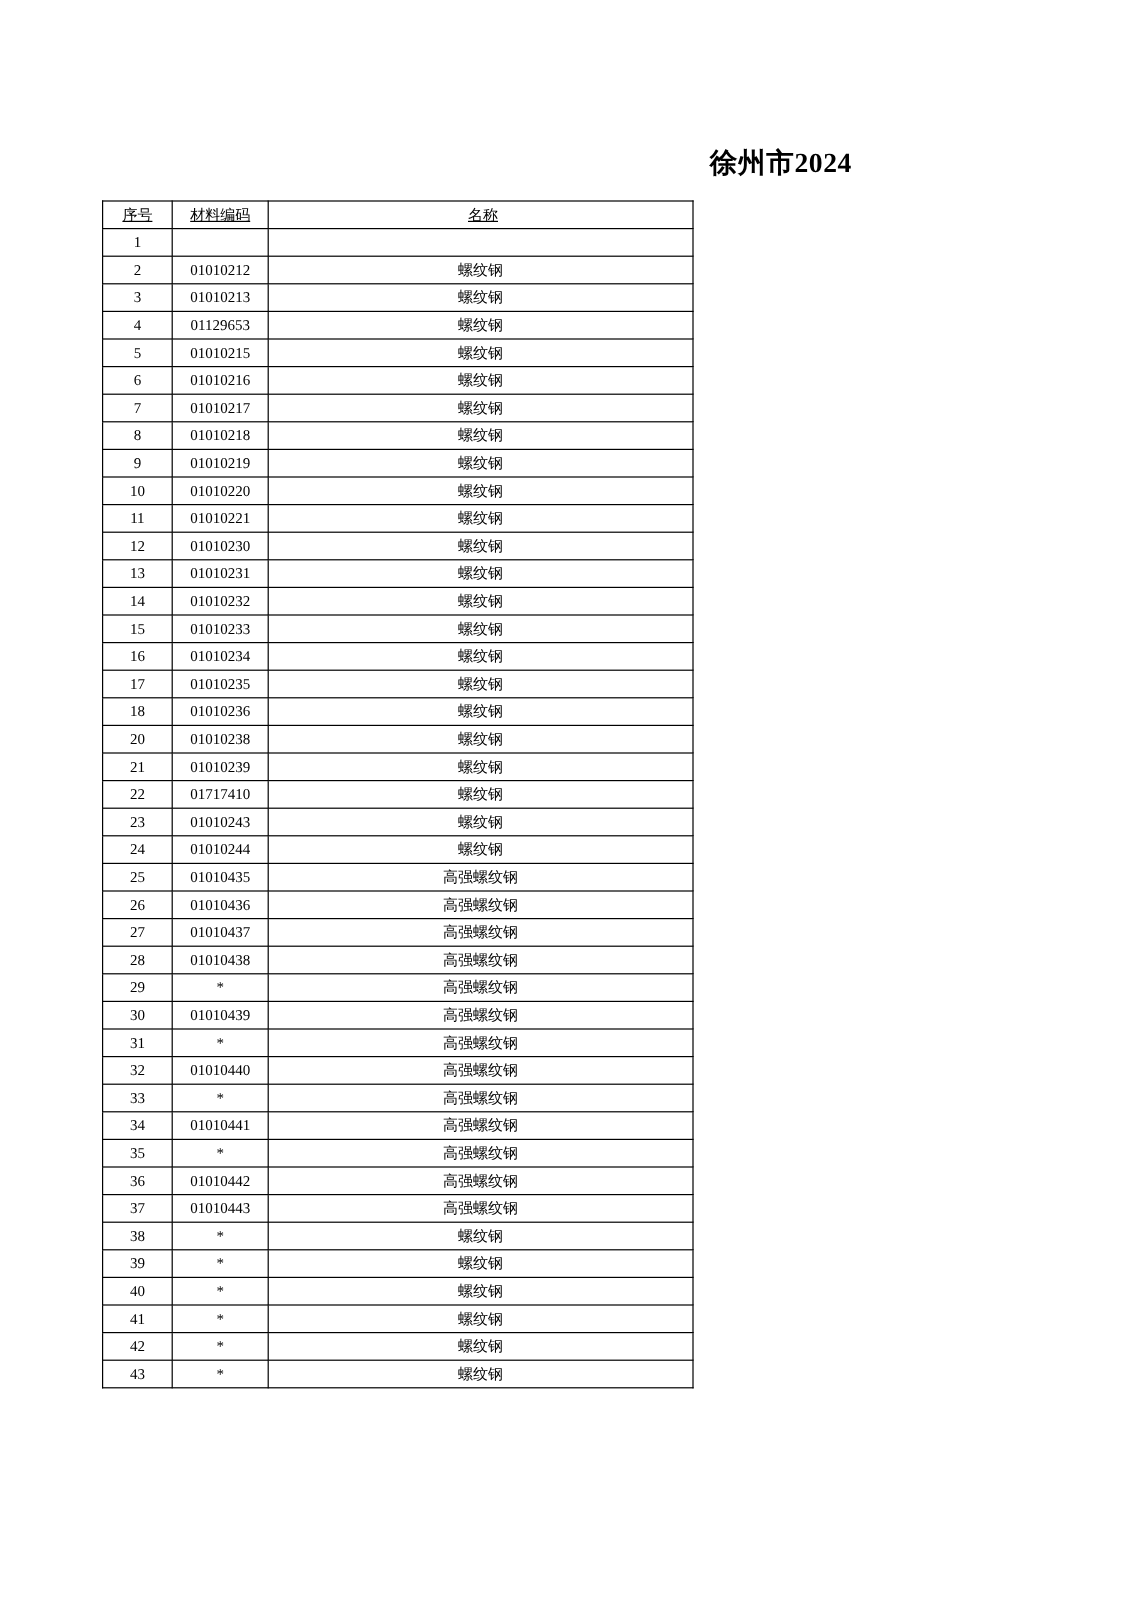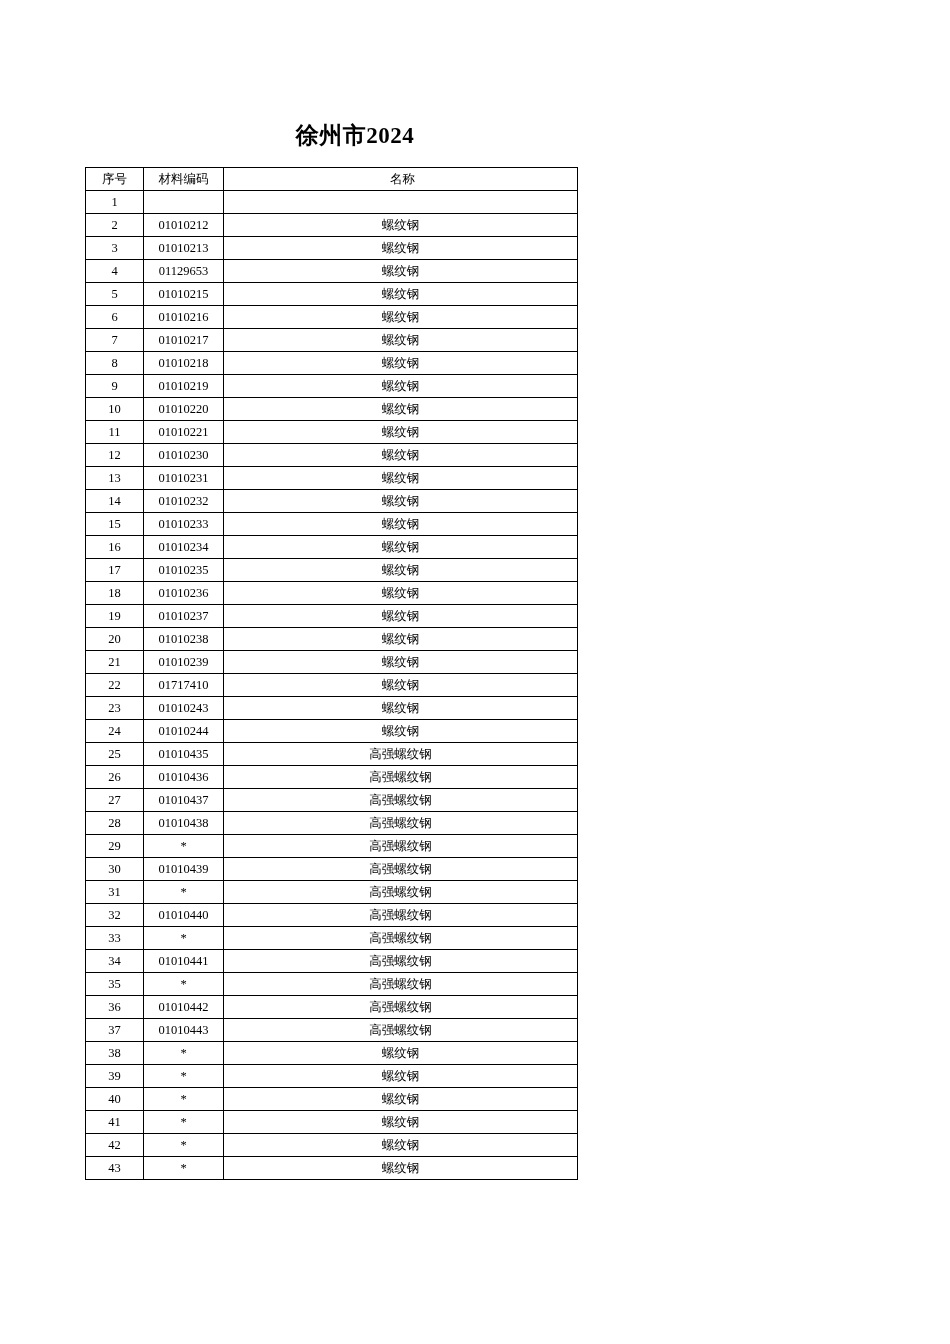--- a/index.html
+++ b/index.html
@@ -18,21 +18,21 @@
     position: relative;
     width: 950px;
     height: 1344px;
     box-sizing: border-box;
   }
   .doc-title {
     position: absolute;
     left: 0;
     top: 120px;
     width: 950px;
-    text-align: center;
+    text-align: right;
     font-size: 23px;
     font-weight: bold;
     font-family: "Liberation Serif", serif;
     letter-spacing: 0.5px;
     padding-right: 240px;
     box-sizing: border-box;
   }
   .table-wrap {
     position: absolute;
     left: 85px;
@@ -65,20 +65,21 @@
   td.code {
     text-align: center;
   }
   td.name {
     text-align: center;
     padding-left: 4px;
   }
   thead td {
     font-weight: normal;
     text-align: center;
+    text-decoration: underline;
   }
   thead td.name {
     text-align: center;
     padding-left: 4px;
   }
   thead tr td {
     height: 23px;
     line-height: 23px;
   }
 </style>
@@ -188,25 +189,20 @@
             <td class="seq">17</td>
             <td class="code">01010235</td>
             <td class="name">螺纹钢</td>
           </tr>
           <tr>
             <td class="seq">18</td>
             <td class="code">01010236</td>
             <td class="name">螺纹钢</td>
           </tr>
           <tr>
-            <td class="seq">19</td>
-            <td class="code">01010237</td>
-            <td class="name">螺纹钢</td>
-          </tr>
-          <tr>
             <td class="seq">20</td>
             <td class="code">01010238</td>
             <td class="name">螺纹钢</td>
           </tr>
           <tr>
             <td class="seq">21</td>
             <td class="code">01010239</td>
             <td class="name">螺纹钢</td>
           </tr>
           <tr>

